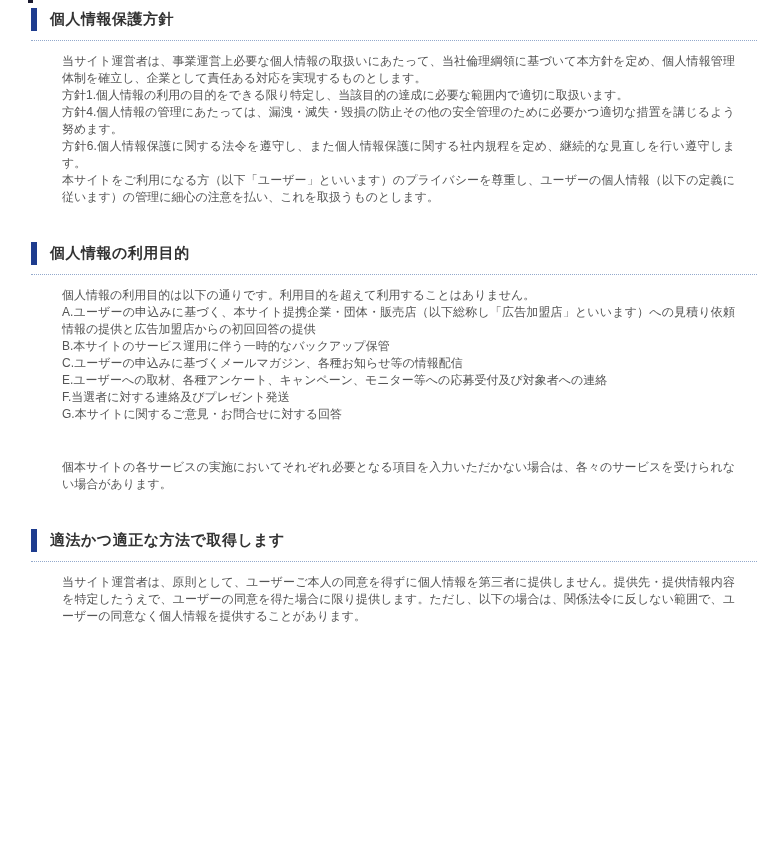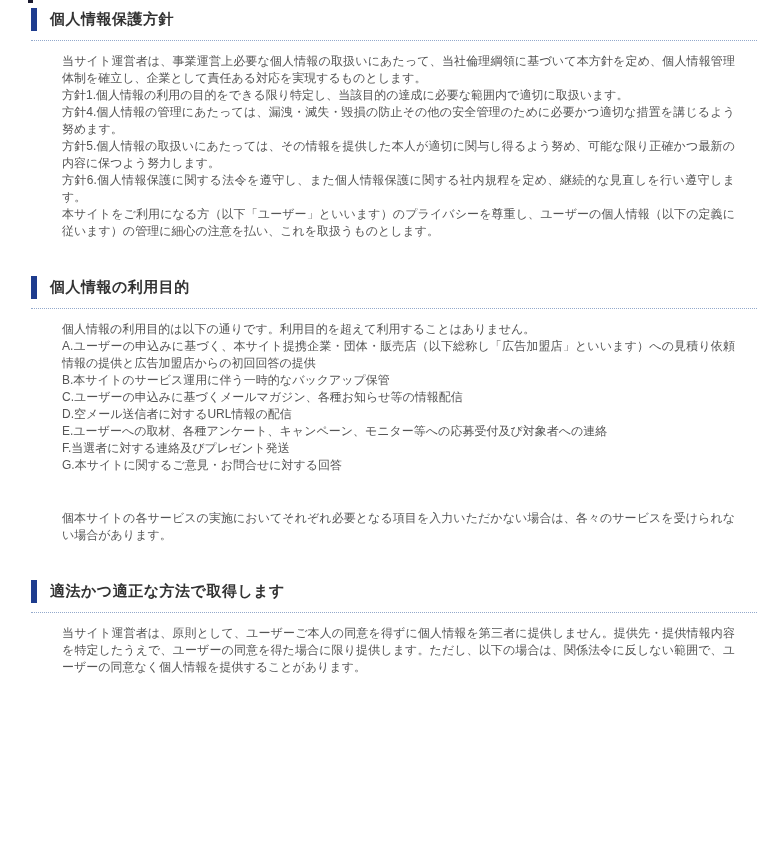--- a/index.html
+++ b/index.html
@@ -71,38 +71,36 @@
   <div id="sections-root">
   <section class="policy-section">
     <div class="section-header">
       <span class="accent-bar"></span>
       <h2 class="section-title">個人情報保護方針</h2>
     </div>
     <div class="section-body">
           <p class="policy-line">当サイト運営者は、事業運営上必要な個人情報の取扱いにあたって、当社倫理綱領に基づいて本方針を定め、個人情報管理体制を確立し、企業として責任ある対応を実現するものとします。</p>
           <p class="policy-line">方針1.個人情報の利用の目的をできる限り特定し、当該目的の達成に必要な範囲内で適切に取扱います。</p>
           <p class="policy-line">方針4.個人情報の管理にあたっては、漏洩・滅失・毀損の防止その他の安全管理のために必要かつ適切な措置を講じるよう努めます。</p>
-          <p class="policy-line">方針5.個人情報の取扱いにあたっては、その情報を提供した本人が適切に関与し得るよう努め、可能な限り正確かつ最新の内容に保つよう努力します。</p>
           <p class="policy-line">方針6.個人情報保護に関する法令を遵守し、また個人情報保護に関する社内規程を定め、継続的な見直しを行い遵守します。</p>
           <p class="policy-line">本サイトをご利用になる方（以下「ユーザー」といいます）のプライバシーを尊重し、ユーザーの個人情報（以下の定義に従います）の管理に細心の注意を払い、これを取扱うものとします。</p>
         </div>
   </section>
 
 
   <section class="policy-section">
     <div class="section-header">
       <span class="accent-bar"></span>
       <h2 class="section-title">個人情報の利用目的</h2>
     </div>
     <div class="section-body">
           <p class="policy-line">個人情報の利用目的は以下の通りです。利用目的を超えて利用することはありません。</p>
           <p class="policy-line">A.ユーザーの申込みに基づく、本サイト提携企業・団体・販売店（以下総称し「広告加盟店」といいます）への見積り依頼情報の提供と広告加盟店からの初回回答の提供</p>
           <p class="policy-line">B.本サイトのサービス運用に伴う一時的なバックアップ保管</p>
           <p class="policy-line">C.ユーザーの申込みに基づくメールマガジン、各種お知らせ等の情報配信</p>
-          <p class="policy-line">D.空メール送信者に対するURL情報の配信</p>
           <p class="policy-line">E.ユーザーへの取材、各種アンケート、キャンペーン、モニター等への応募受付及び対象者への連絡</p>
           <p class="policy-line">F.当選者に対する連絡及びプレゼント発送</p>
           <p class="policy-line">G.本サイトに関するご意見・お問合せに対する回答</p>
         </div>
   </section>
 
   <section class="policy-section">
     <div class="section-body">
           <p class="policy-line">個本サイトの各サービスの実施においてそれぞれ必要となる項目を入力いただかない場合は、各々のサービスを受けられない場合があります。</p>
         </div>

